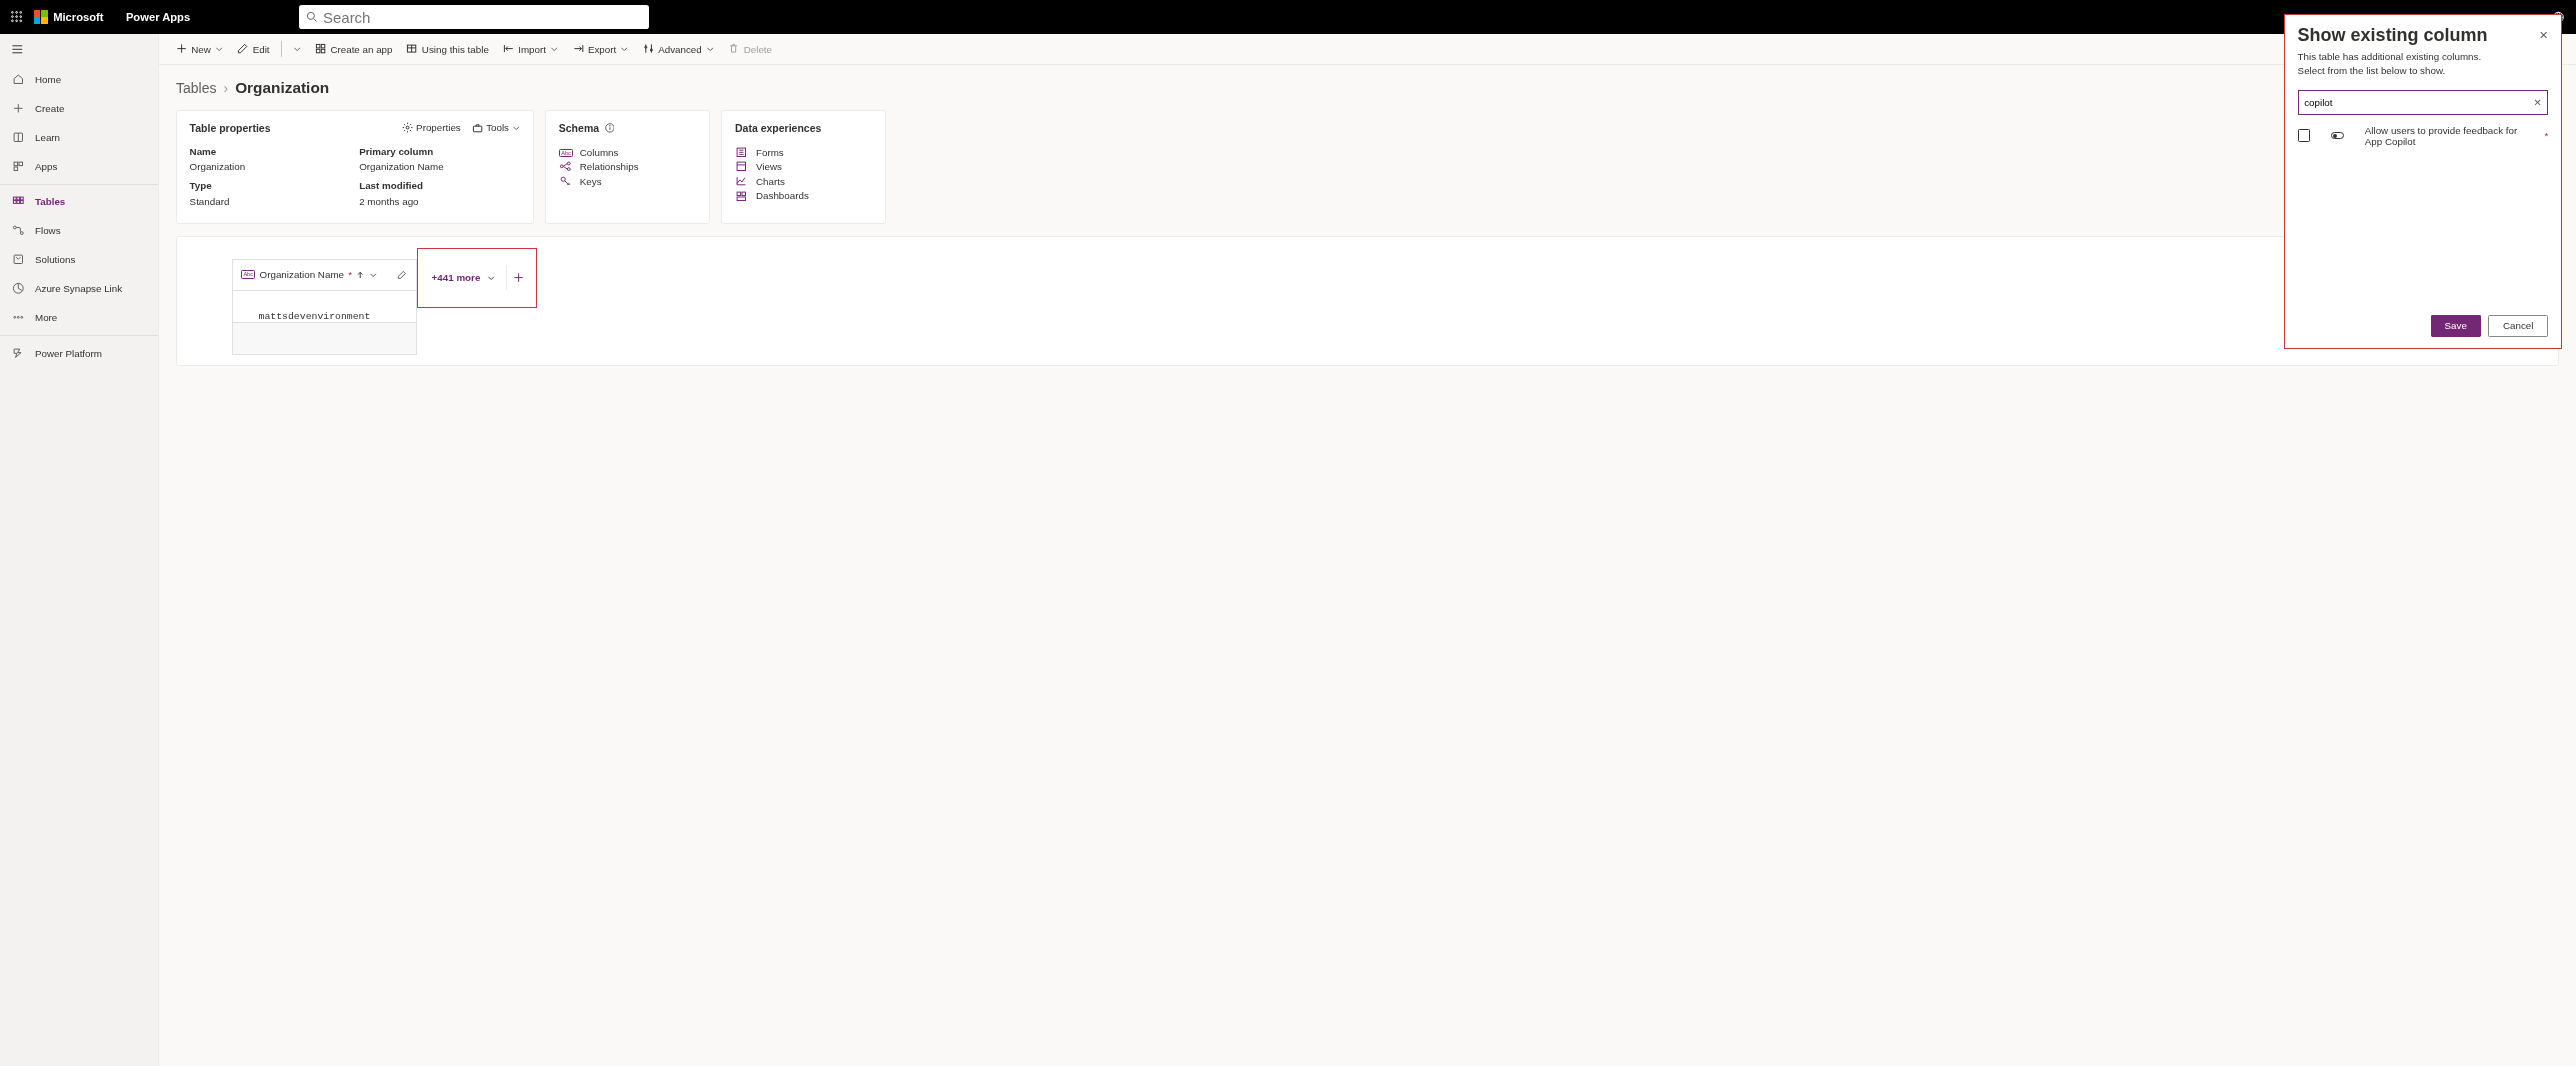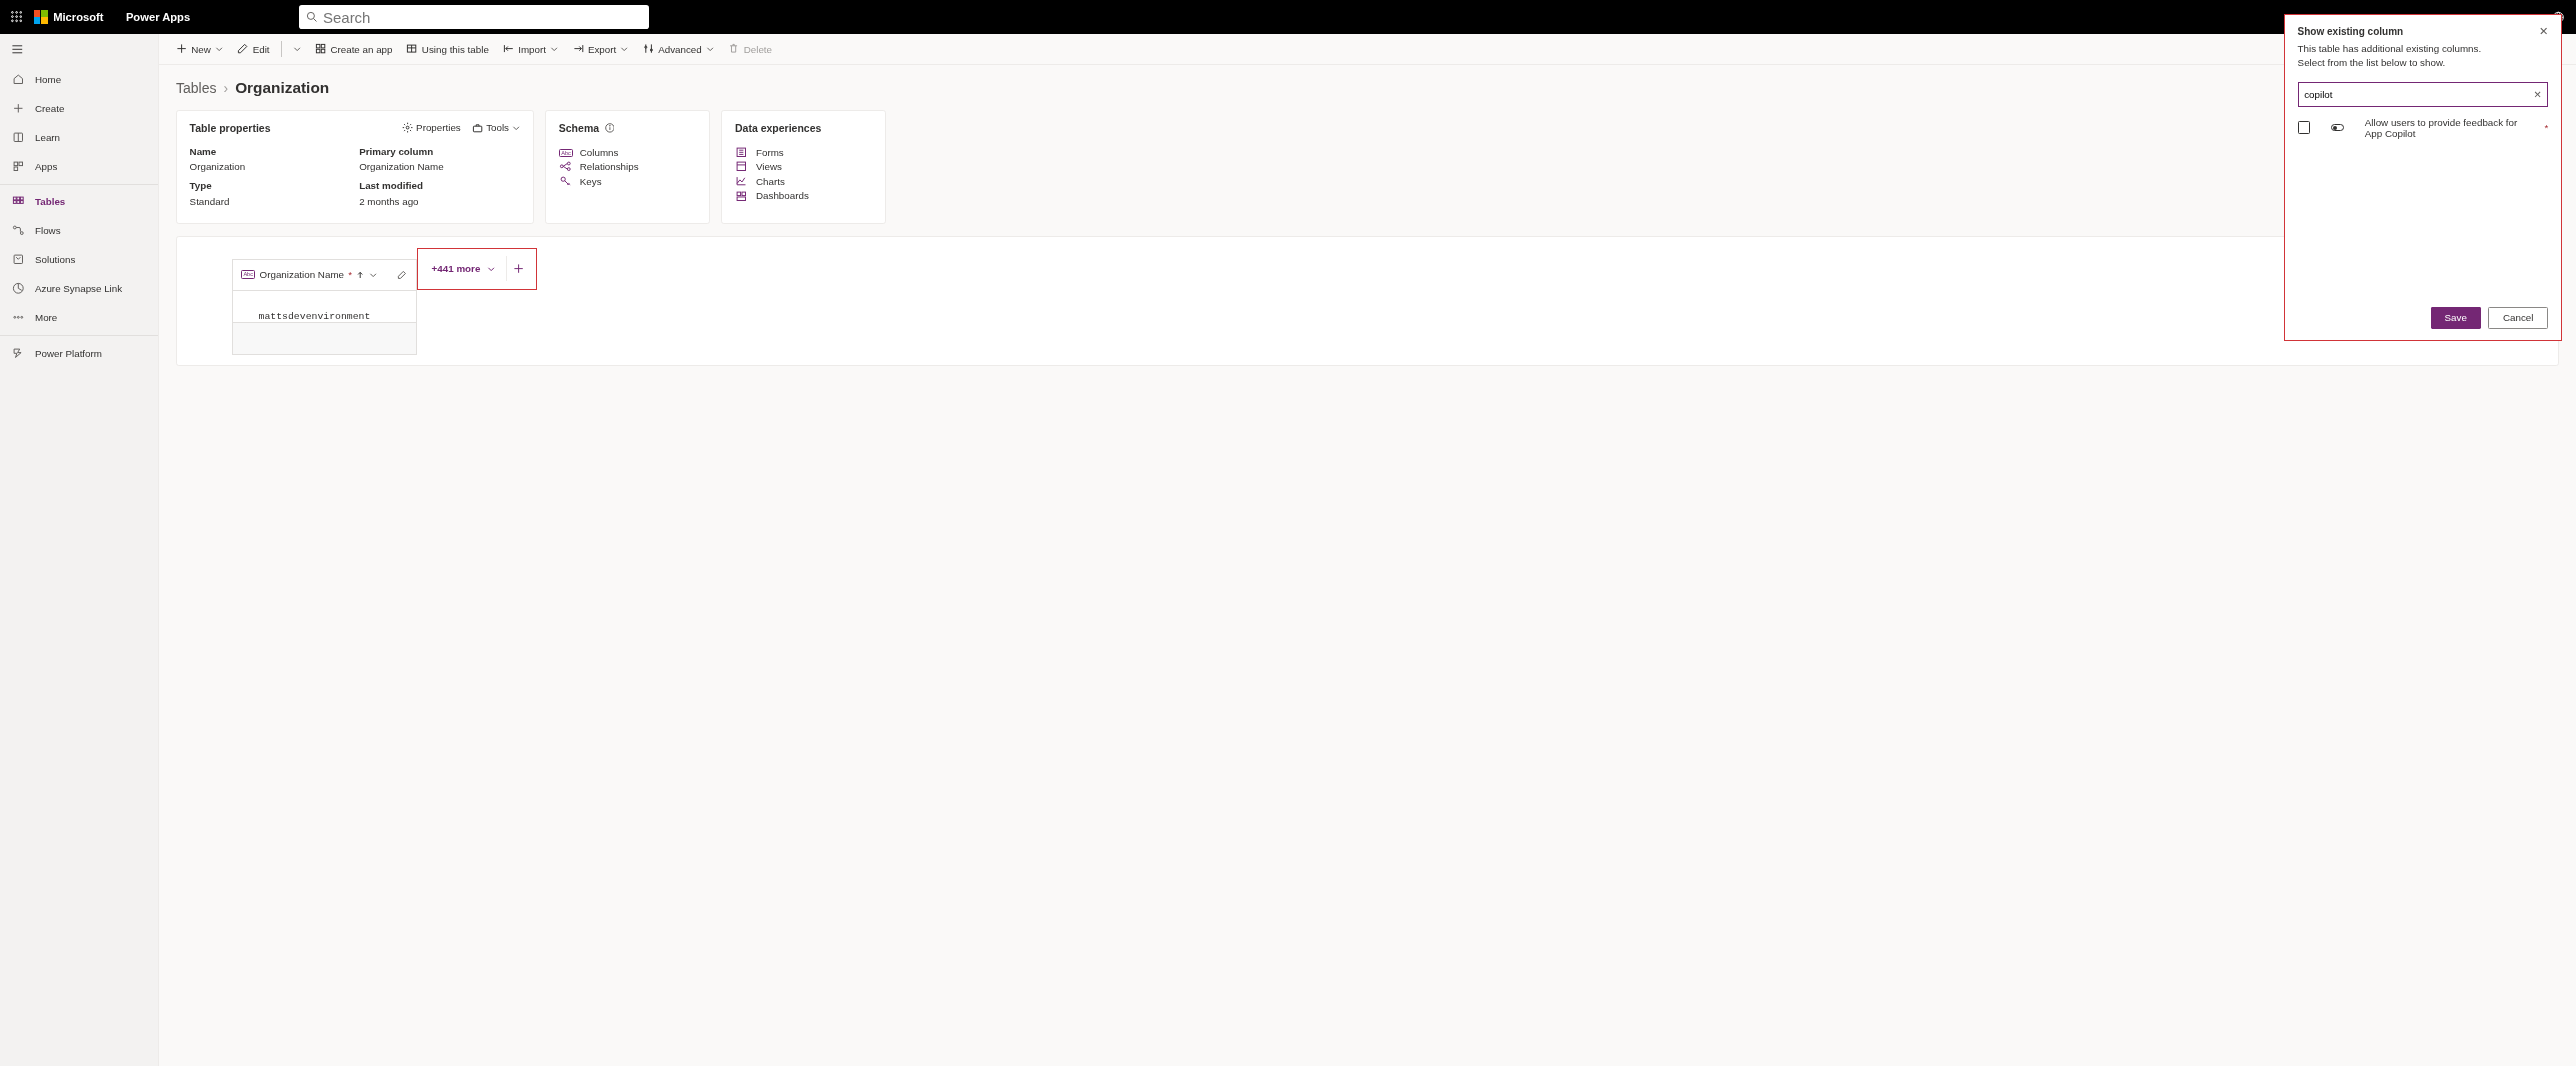--- a/index.html
+++ b/index.html
@@ -65,33 +65,33 @@
 .schema-item .icon, .exp-item .icon { width: 12.6px; height: 12.6px; color: #742774; }
 
 .exp-card { width: 165px; overflow: hidden; }
 
 
 .coldata-card { margin-top: 11.2px; padding: 9.8px 12.6px; }
 .coldata-header { display: flex; align-items: center; gap: 7px; font-weight: 600; }
 
 .grid-wrap { margin-top: 12.6px; margin-left: 42px; display:flex; align-items:flex-start; }
 .col-header { background:#fff; border:0.7px solid #e1dfdd; height:32px; display:flex; align-items:center; padding:0 8.4px; width:185px; font-weight:400; gap:4.2px; }
-.more-block { border:1.4px solid #d13438; background:#fff; display:flex; align-items:center; height:42px; margin-top:-11.2px; padding:0 5.6px 0 14px; gap:7px;}
+.more-block { border:1.4px solid #d13438; background:#fff; display:flex; align-items:center; height:60px; margin-top:-11.2px; padding:0 5.6px 0 14px; gap:7px;}
 .more-label { color:#742774; font-weight:600; }
 .plus-btn { width:25px; height:25px; display:flex; align-items:center; justify-content:center; border-left:0.7px solid #edebe9; margin-left:2.8px; cursor:pointer;}
 .data-row { background:#fff; border:0.7px solid #e1dfdd; border-top:none; height:32px; display:flex; align-items:flex-end; padding:0 26px; width:185px;font-family:Liberation Mono, monospace; }
 .empty-row { background:#f8f8f8; border:0.7px solid #e1dfdd; border-top:none; height:32px; width:185px; }
 
 .abc-badge { border:0.7px solid #742774; color:#742774; font-size:5.6px; padding:0 1.4px; border-radius:1.4px; line-height:7px; }
 .red-star { color:#a4262c; }
 
 
 .panel { position: absolute; top:14px; right:14px; width:278px; background:#fff; border:0.7px solid #d13438; padding:9.8px 12.6px 11.2px; display:flex; flex-direction:column; }
 .panel-header { display:flex; align-items:center; justify-content:space-between; }
-.panel-title { font-size:10px; font-weight:600; }
+.panel-title { font-size:18px; font-weight:600; }
 .panel-close { cursor:pointer; color:#605e5c; font-size:11.2px; }
 .panel-sub { color:#323130; margin-top:4.2px; font-size:9.8px; line-height:1.4; }
 
 .panel-search { margin-top:12.6px; border:1.4px solid #742774; height:25px; display:flex; align-items:center; padding:0 5.6px; }
 .panel-search input { border:none; outline:none; flex:1; font-size:9.8px; }
 .panel-search .clear { cursor:pointer; color:#605e5c; }
 
 .panel-option { display:flex; align-items:center; gap:21px; margin-top:9.8px; }
 .panel-checkbox { width:12.6px; height:12.6px; border:0.7px solid #323130; border-radius:1.4px; flex-shrink:0; }
 .toggle-icon { width:12.6px; height:7px; border:0.7px solid #323130; border-radius:4.2px; position:relative; flex-shrink:0; }

